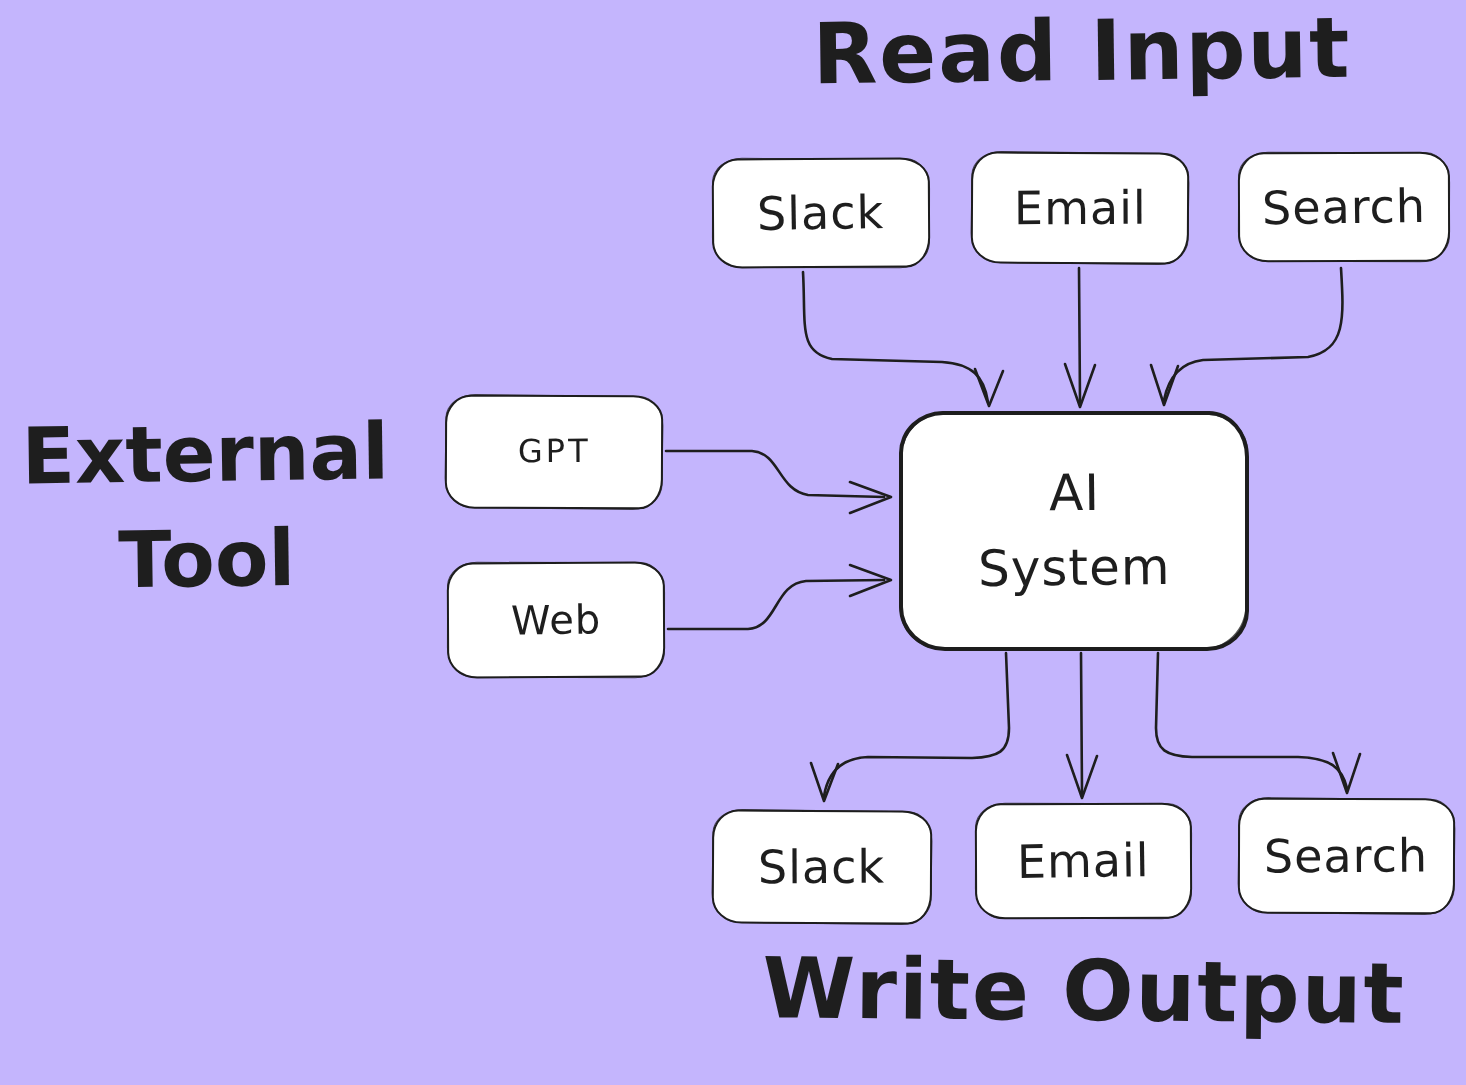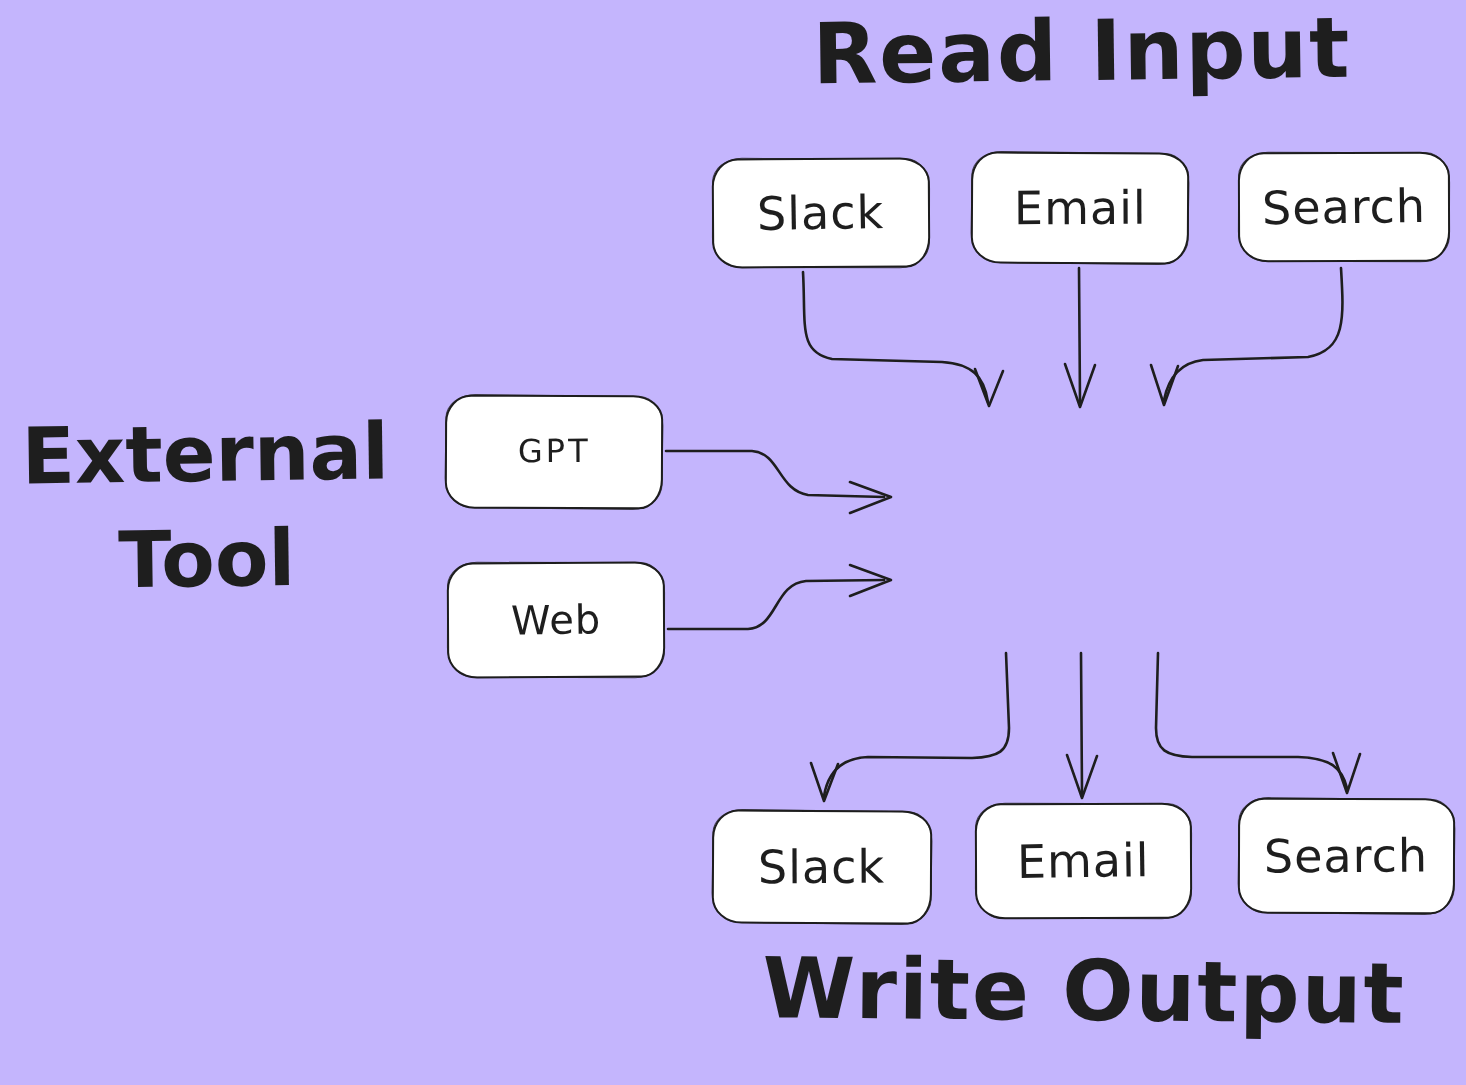--- a/index.html
+++ b/index.html
@@ -170,20 +170,24 @@
     <span class="node-label">Search</span>
   </div>
 
   <div class="node n-gpt">
     <span class="node-label">GPT</span>
   </div>
   <div class="node n-web">
     <span class="node-label">Web</span>
   </div>
 
+  <div class="node n-ai">
+    <span class="node-label">AI</span>
+    <span class="node-label">System</span>
+  </div>
 
   <div class="node n-slack-out">
     <span class="node-label">Slack</span>
   </div>
   <div class="node n-email-out">
     <span class="node-label">Email</span>
   </div>
   <div class="node n-search-out">
     <span class="node-label">Search</span>
   </div>

